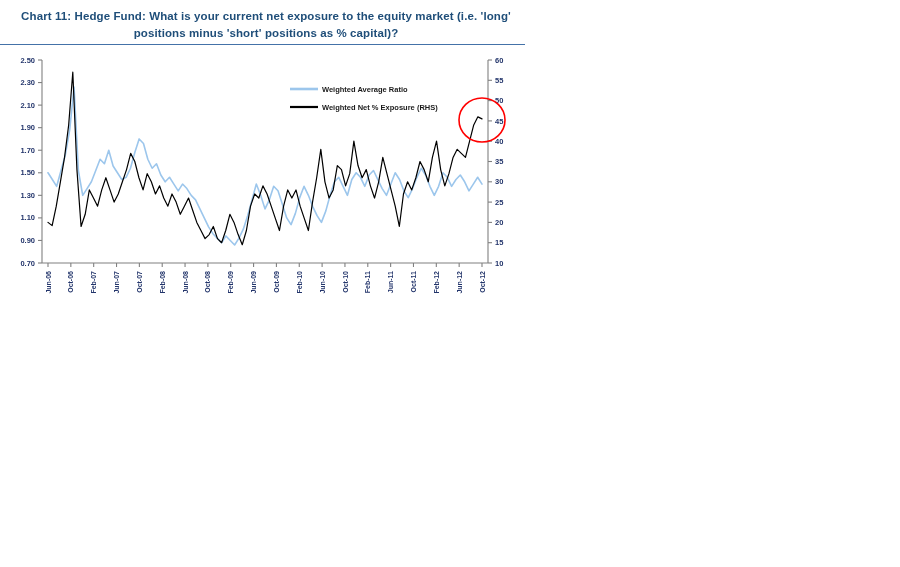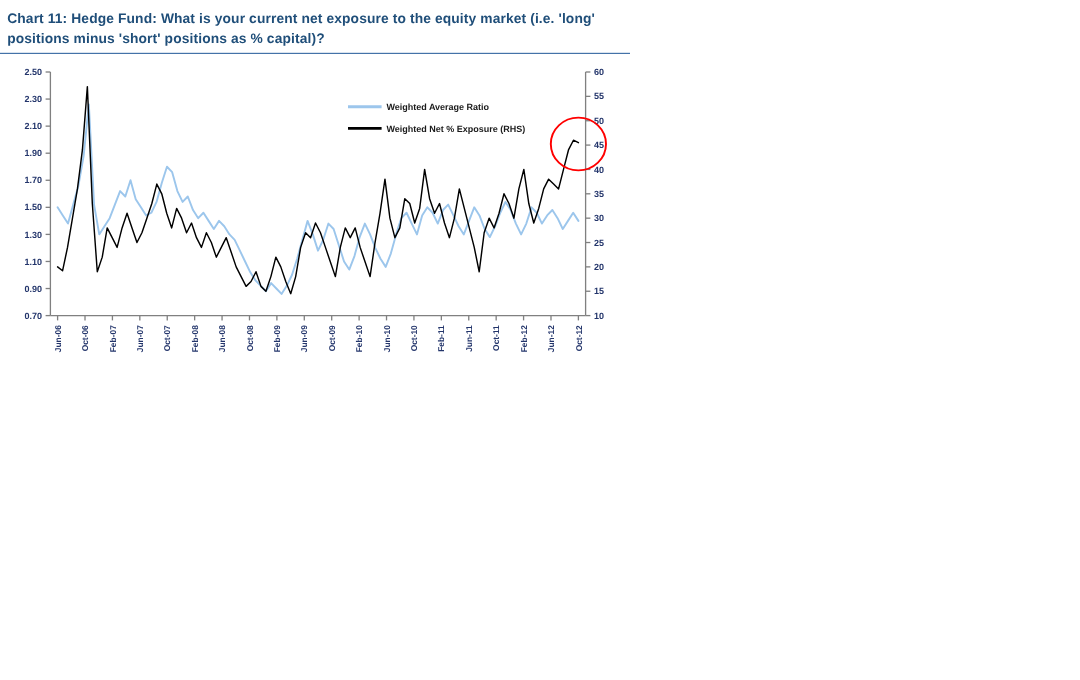--- a/index.html
+++ b/index.html
@@ -27,20 +27,21 @@
     top: 8px;
     width: 520px;
   }
   .chart-title {
     font-size: 11.5px;
     font-weight: bold;
     color: #1F4E79;
     line-height: 1.45;
     letter-spacing: 0.1px;
     margin: 0;
+    text-align: center;
   }
   .title-rule {
     position: absolute;
     left: 0px;
     top: 44px;
     width: 525px;
     height: 0;
     border-top: 1.4px solid #4472A8;
   }
   .plot-wrap {

